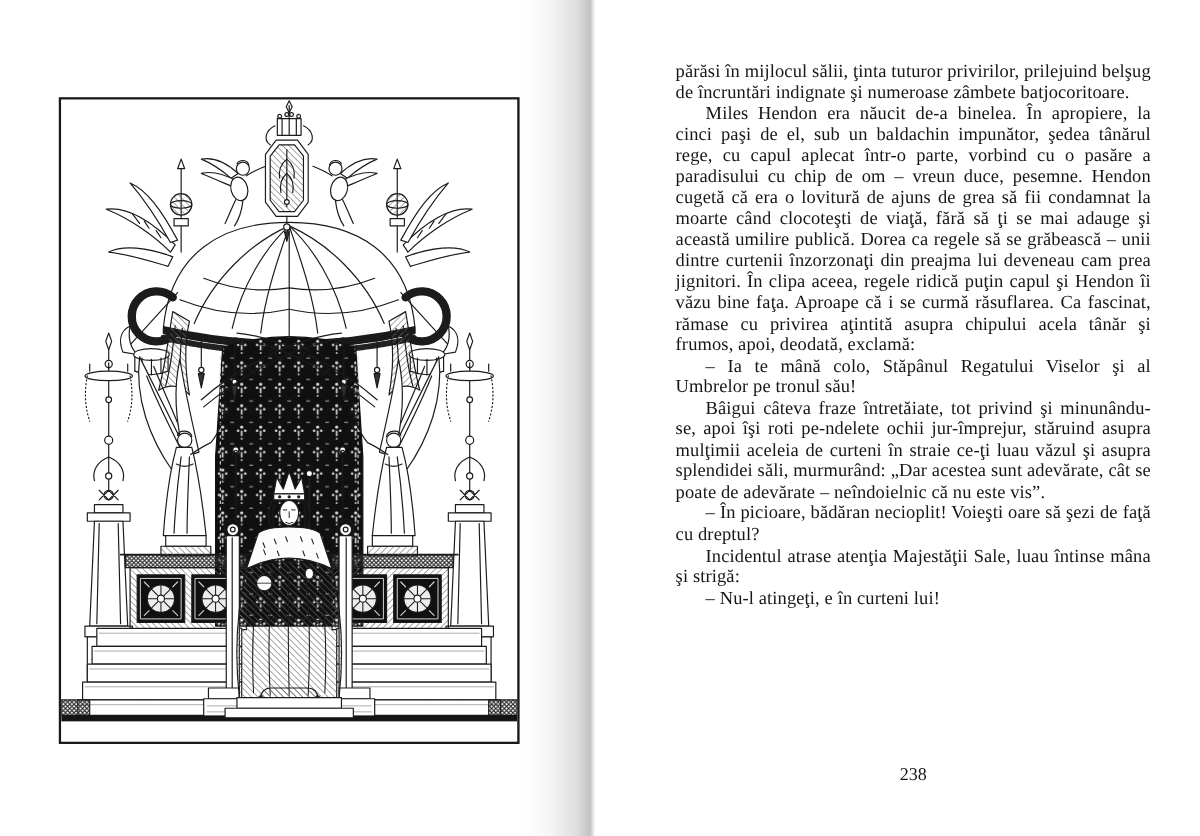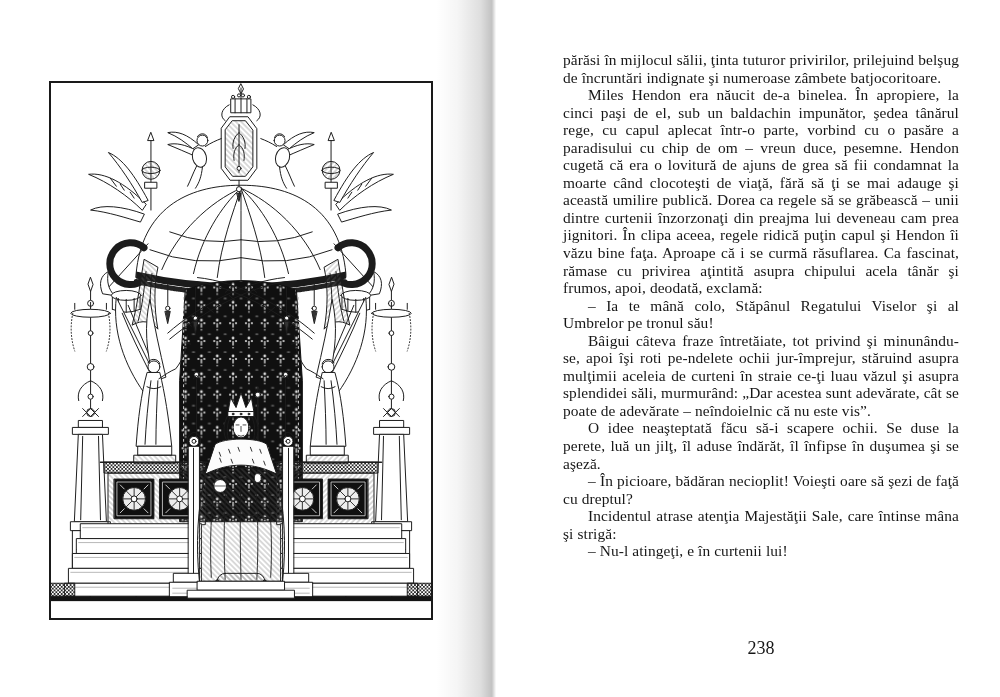--- a/index.html
+++ b/index.html
@@ -31,21 +31,21 @@
   
   .text-block{
     position:absolute;left:563px;top:51px;width:396px;
     font-size:15.4px;line-height:17.55px;text-align:justify;
     letter-spacing:0.1px;
   }
   .text-block p{margin:0;text-indent:25px;}
   .text-block p.noindent{text-indent:0;}
   .page-number{
     position:absolute;left:563px;top:638px;width:396px;
-    text-align:center;font-size:18px;
+    text-align:center;font-size:15px;
   }
 </style>
 </head>
 <body>
 
 <div class="spread">
 
   <div class="illustration-frame">
     <svg viewBox="0 0 384 539" preserveAspectRatio="none">
       <defs>
@@ -296,20 +296,19 @@
     </svg>
   </div>
 
   <div class="gutter"></div>
 
   <div class="text-block">
     <p class="noindent">părăsi în mijlocul sălii, ţinta tuturor privirilor, prilejuind belşug de încruntări indignate şi numeroase zâmbete batjocoritoare.</p>
     <p>Miles Hendon era năucit de-a binelea. În apropiere, la cinci paşi de el, sub un baldachin impunător, şedea tânărul rege, cu capul aplecat într-o parte, vorbind cu o pasăre a paradisului cu chip de om – vreun duce, pesemne. Hendon cugetă că era o lovitură de ajuns de grea să fii condamnat la moarte când clocoteşti de viaţă, fără să ţi se mai adauge şi această umilire publică. Dorea ca regele să se grăbească – unii dintre curtenii înzorzonaţi din preajma lui deveneau cam prea jignitori. În clipa aceea, regele ridică puţin capul şi Hendon îi văzu bine faţa. Aproape că i se curmă răsuflarea. Ca fascinat, rămase cu privirea aţintită asupra chipului acela tânăr şi frumos, apoi, deodată, exclamă:</p>
     <p>– Ia te mână colo, Stăpânul Regatului Viselor şi al Umbrelor pe tronul său!</p>
     <p>Bâigui câteva fraze întretăiate, tot privind şi minunându-se, apoi îşi roti pe-ndelete ochii jur-împrejur, stăruind asupra mulţimii aceleia de curteni în straie ce-ţi luau văzul şi asupra splendidei săli, murmurând: „Dar acestea sunt adevărate, cât se poate de adevărate – neîndoielnic că nu este vis”.</p>
-    <p>O idee neaşteptată făcu să-i scapere ochii. Se duse la perete, luă un jilţ, îl aduse îndărăt, îl înfipse în duşumea şi se aşeză.</p>
     <p>– În picioare, bădăran necioplit! Voieşti oare să şezi de faţă cu dreptul?</p>
-    <p>Incidentul atrase atenţia Majestăţii Sale, care întinse mâna şi strigă:</p>
-    <p>– Nu-l atingeţi, e în curtenii lui!</p>
+    <p>Incidentul atrase atenţia Majestăţii Sale, luau întinse mâna şi strigă:</p>
+    <p>– Nu-l atingeţi, e în curteni lui!</p>
   </div>
   <div class="page-number">238</div>
 
 </div>
 
 </body></html>

